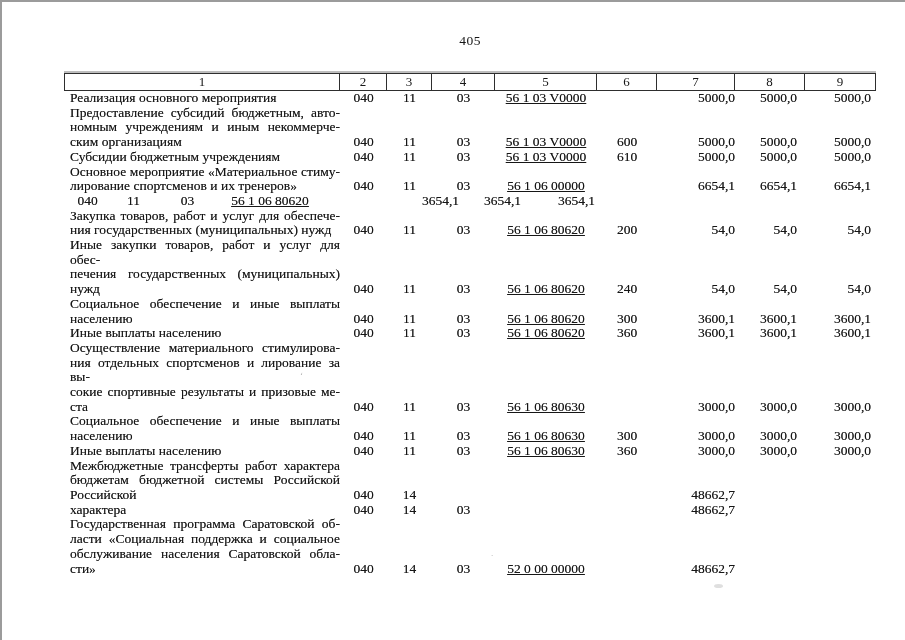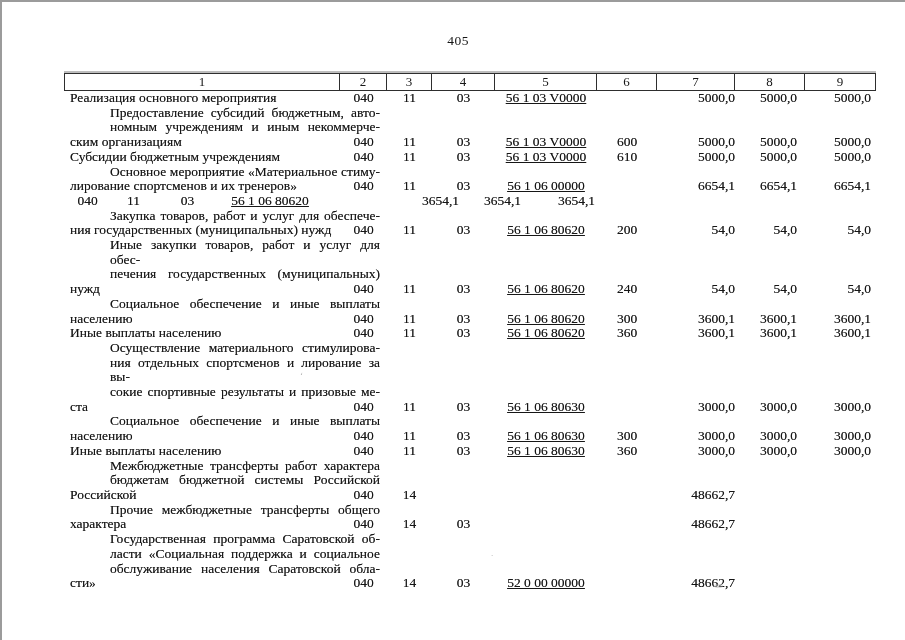--- a/index.html
+++ b/index.html
@@ -8,39 +8,39 @@
     width:905px;height:640px;
     box-sizing:border-box;
     background:#ffffff;
     border-top:2px solid #9b9b9b;
     border-left:2px solid #9b9b9b;
     font-family:"Liberation Serif","DejaVu Serif",serif;
     color:#161616;
     overflow:hidden;
   }
   .pageno{
-    position:absolute;top:31px;left:50px;width:812px;
+    position:absolute;top:31px;left:62px;width:812px;
     text-align:center;font-size:13.5px;letter-spacing:.5px;
   }
   .tbl{position:absolute;left:62px;top:71px;width:812px;}
   .hdr{display:flex;box-shadow:0 -2px 0 #bdbdbd;}
   .hcell{
     box-sizing:border-box;
     border:1px solid #2e2e2e;border-left:none;
     height:18px;line-height:16px;
     text-align:center;font-size:13px;
     background:#fff;
   }
   .hcell:first-child{border-left:1px solid #2e2e2e;}
   .row{display:flex;align-items:flex-end;}
   .c{box-sizing:border-box;font-size:13.5px;line-height:14.7px;
      text-shadow:0 0 .4px rgba(0,0,0,.55);}
   .c1{width:276px;padding-left:6px;}
   .ln{width:270px;}
-  .ln.just{text-align:justify;text-align-last:justify;margin-left:40px;}
+  .ln.just{text-align:justify;text-align-last:justify;}
   .c2{width:47px;text-align:center;}
   .c3{width:45px;text-align:center;}
   .c4{width:63px;text-align:center;}
   .c5{width:102px;text-align:center;text-decoration:underline;}
   .c6{width:60px;text-align:center;}
   .c7{width:78px;text-align:right;}
   .c8{width:70px;text-align:right;padding-right:8px;}
   .c9{width:71px;text-align:right;padding-right:5px;}
   
   .speck{position:absolute;color:#6a6a6a;font-size:9px;opacity:.55;}
@@ -240,21 +240,20 @@
           <div class="c c3">14</div>
           <div class="c c4"></div>
           <div class="c c5"></div>
           <div class="c c6"></div>
           <div class="c c7">48662,7</div>
           <div class="c c8"></div>
           <div class="c c9"></div>
         </div>
         <div class="row">
           <div class="c c1">
-            <div class="ln just">Прочие межбюджетные трансферты общего</div>
             <div class="ln">характера</div>
           </div>
           <div class="c c2">040</div>
           <div class="c c3">14</div>
           <div class="c c4">03</div>
           <div class="c c5"></div>
           <div class="c c6"></div>
           <div class="c c7">48662,7</div>
           <div class="c c8"></div>
           <div class="c c9"></div>

